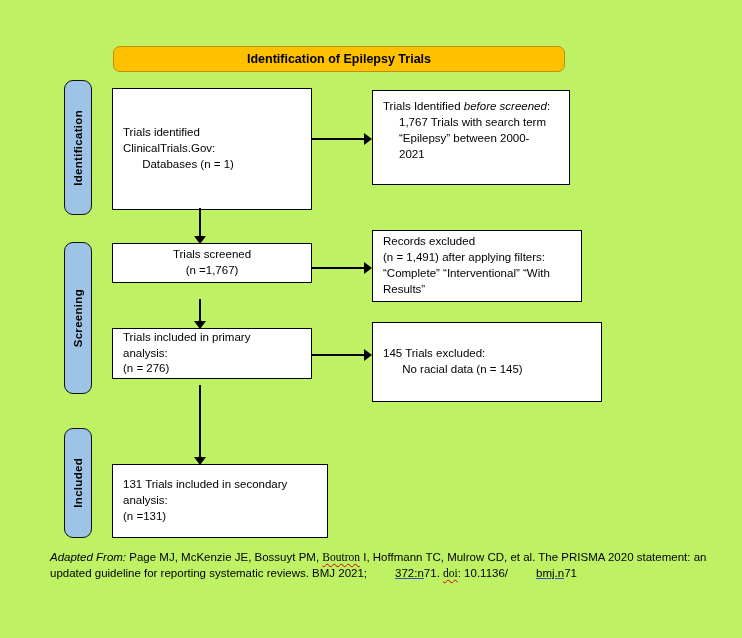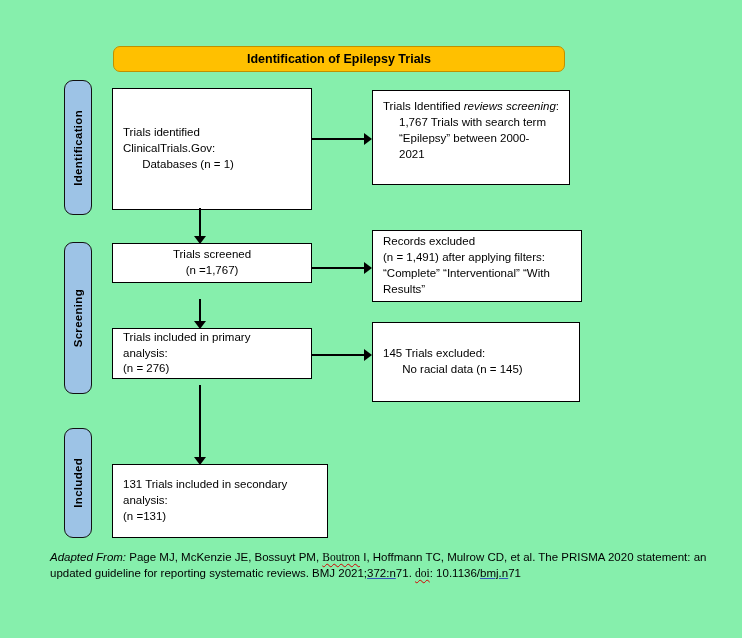--- a/index.html
+++ b/index.html
@@ -2,21 +2,21 @@
 <html><head>
 <meta charset="utf-8">
 <style>
   * { margin: 0; padding: 0; box-sizing: border-box; }
   html, body { background: #ffffff; }
   body { font-family: "Liberation Sans", sans-serif; }
   .canvas {
     position: relative;
     width: 742px;
     height: 638px;
-    background: #86efac;
+    background: #bef264;
     overflow: hidden;
   }
 
   
   .title-banner {
     position: absolute;
     left: 113px; top: 46px;
     width: 452px; height: 26px;
     background: #FFC000;
     border: 1px solid #BF9000;
@@ -57,21 +57,21 @@
   }
   .fbox .pre { white-space: pre-wrap; }
 
   .box-identified { left: 112px; top: 88px;  width: 200px; height: 122px; }
   .box-screened   { left: 112px; top: 243px; width: 200px; height: 40px; text-align: center; }
   .box-primary    { left: 112px; top: 328px; width: 200px; height: 51px; }
   .box-secondary  { left: 112px; top: 464px; width: 216px; height: 74px; }
 
   .rbox-before    { left: 372px; top: 90px;  width: 198px; height: 95px; justify-content: flex-start; padding-top: 8px; }
   .rbox-excluded  { left: 372px; top: 230px; width: 210px; height: 72px; }
-  .rbox-noracial  { left: 372px; top: 322px; width: 208px; height: 80px; }
+  .rbox-noracial  { left: 372px; top: 322px; width: 230px; height: 80px; }
 
   .rbox-before .indent-body { padding-left: 16px; }
   .italic { font-style: italic; }
 
   
   .arrow { position: absolute; }
   .arrow .shaft-h {
     position: absolute; left: 0; top: 6px; height: 2px; right: 7px; background: #000;
   }
   .arrow .head-right {
@@ -101,21 +101,21 @@
   .arr-5 { top: 348px; }               
   .arr-6 { top: 385px; height: 80px; } 
 
   
   .citation {
     position: absolute;
     left: 50px; top: 549px; width: 662px;
     font-size: 11.5px; line-height: 1.4; color: #000;
   }
   .wavy-red { text-decoration: underline wavy #d40000 1px; text-underline-offset: 2px; font-family: Liberation Serif, serif; }
-  .blue-underline { text-decoration: underline; text-decoration-color: #3355bb; }
+  .blue-underline { text-decoration: underline; text-decoration-color: #3355bb; margin-left: 28px; }
 
   .more-info {
     position: absolute;
     left: 50px; top: 599px; width: 600px;
     font-size: 11.5px;
   }
   .more-info .label { color: #1F4E79; }
   .more-info a, .more-info .url {
     color: #0563C1; text-decoration: underline; cursor: pointer;
   }
@@ -153,21 +153,21 @@
 analysis:
 (n = 276)</span>
   </div>
   <div class="fbox box-secondary">
     <span class="pre">131 Trials included in secondary
 analysis:
 (n =131)</span>
   </div>
 
   <div class="fbox rbox-before">
-    <div><span>Trials Identified </span><span class="italic">reviews screening</span><span>:</span></div>
+    <div><span>Trials Identified </span><span class="italic">before screened</span><span>:</span></div>
     <div class="pre indent-body">1,767 Trials with search term
 “Epilepsy” between 2000-
 2021</div>
   </div>
   <div class="fbox rbox-excluded">
     <span class="pre">Records excluded
 (n = 1,491) after applying filters:
 “Complete” “Interventional” “With
 Results”</span>
   </div>

